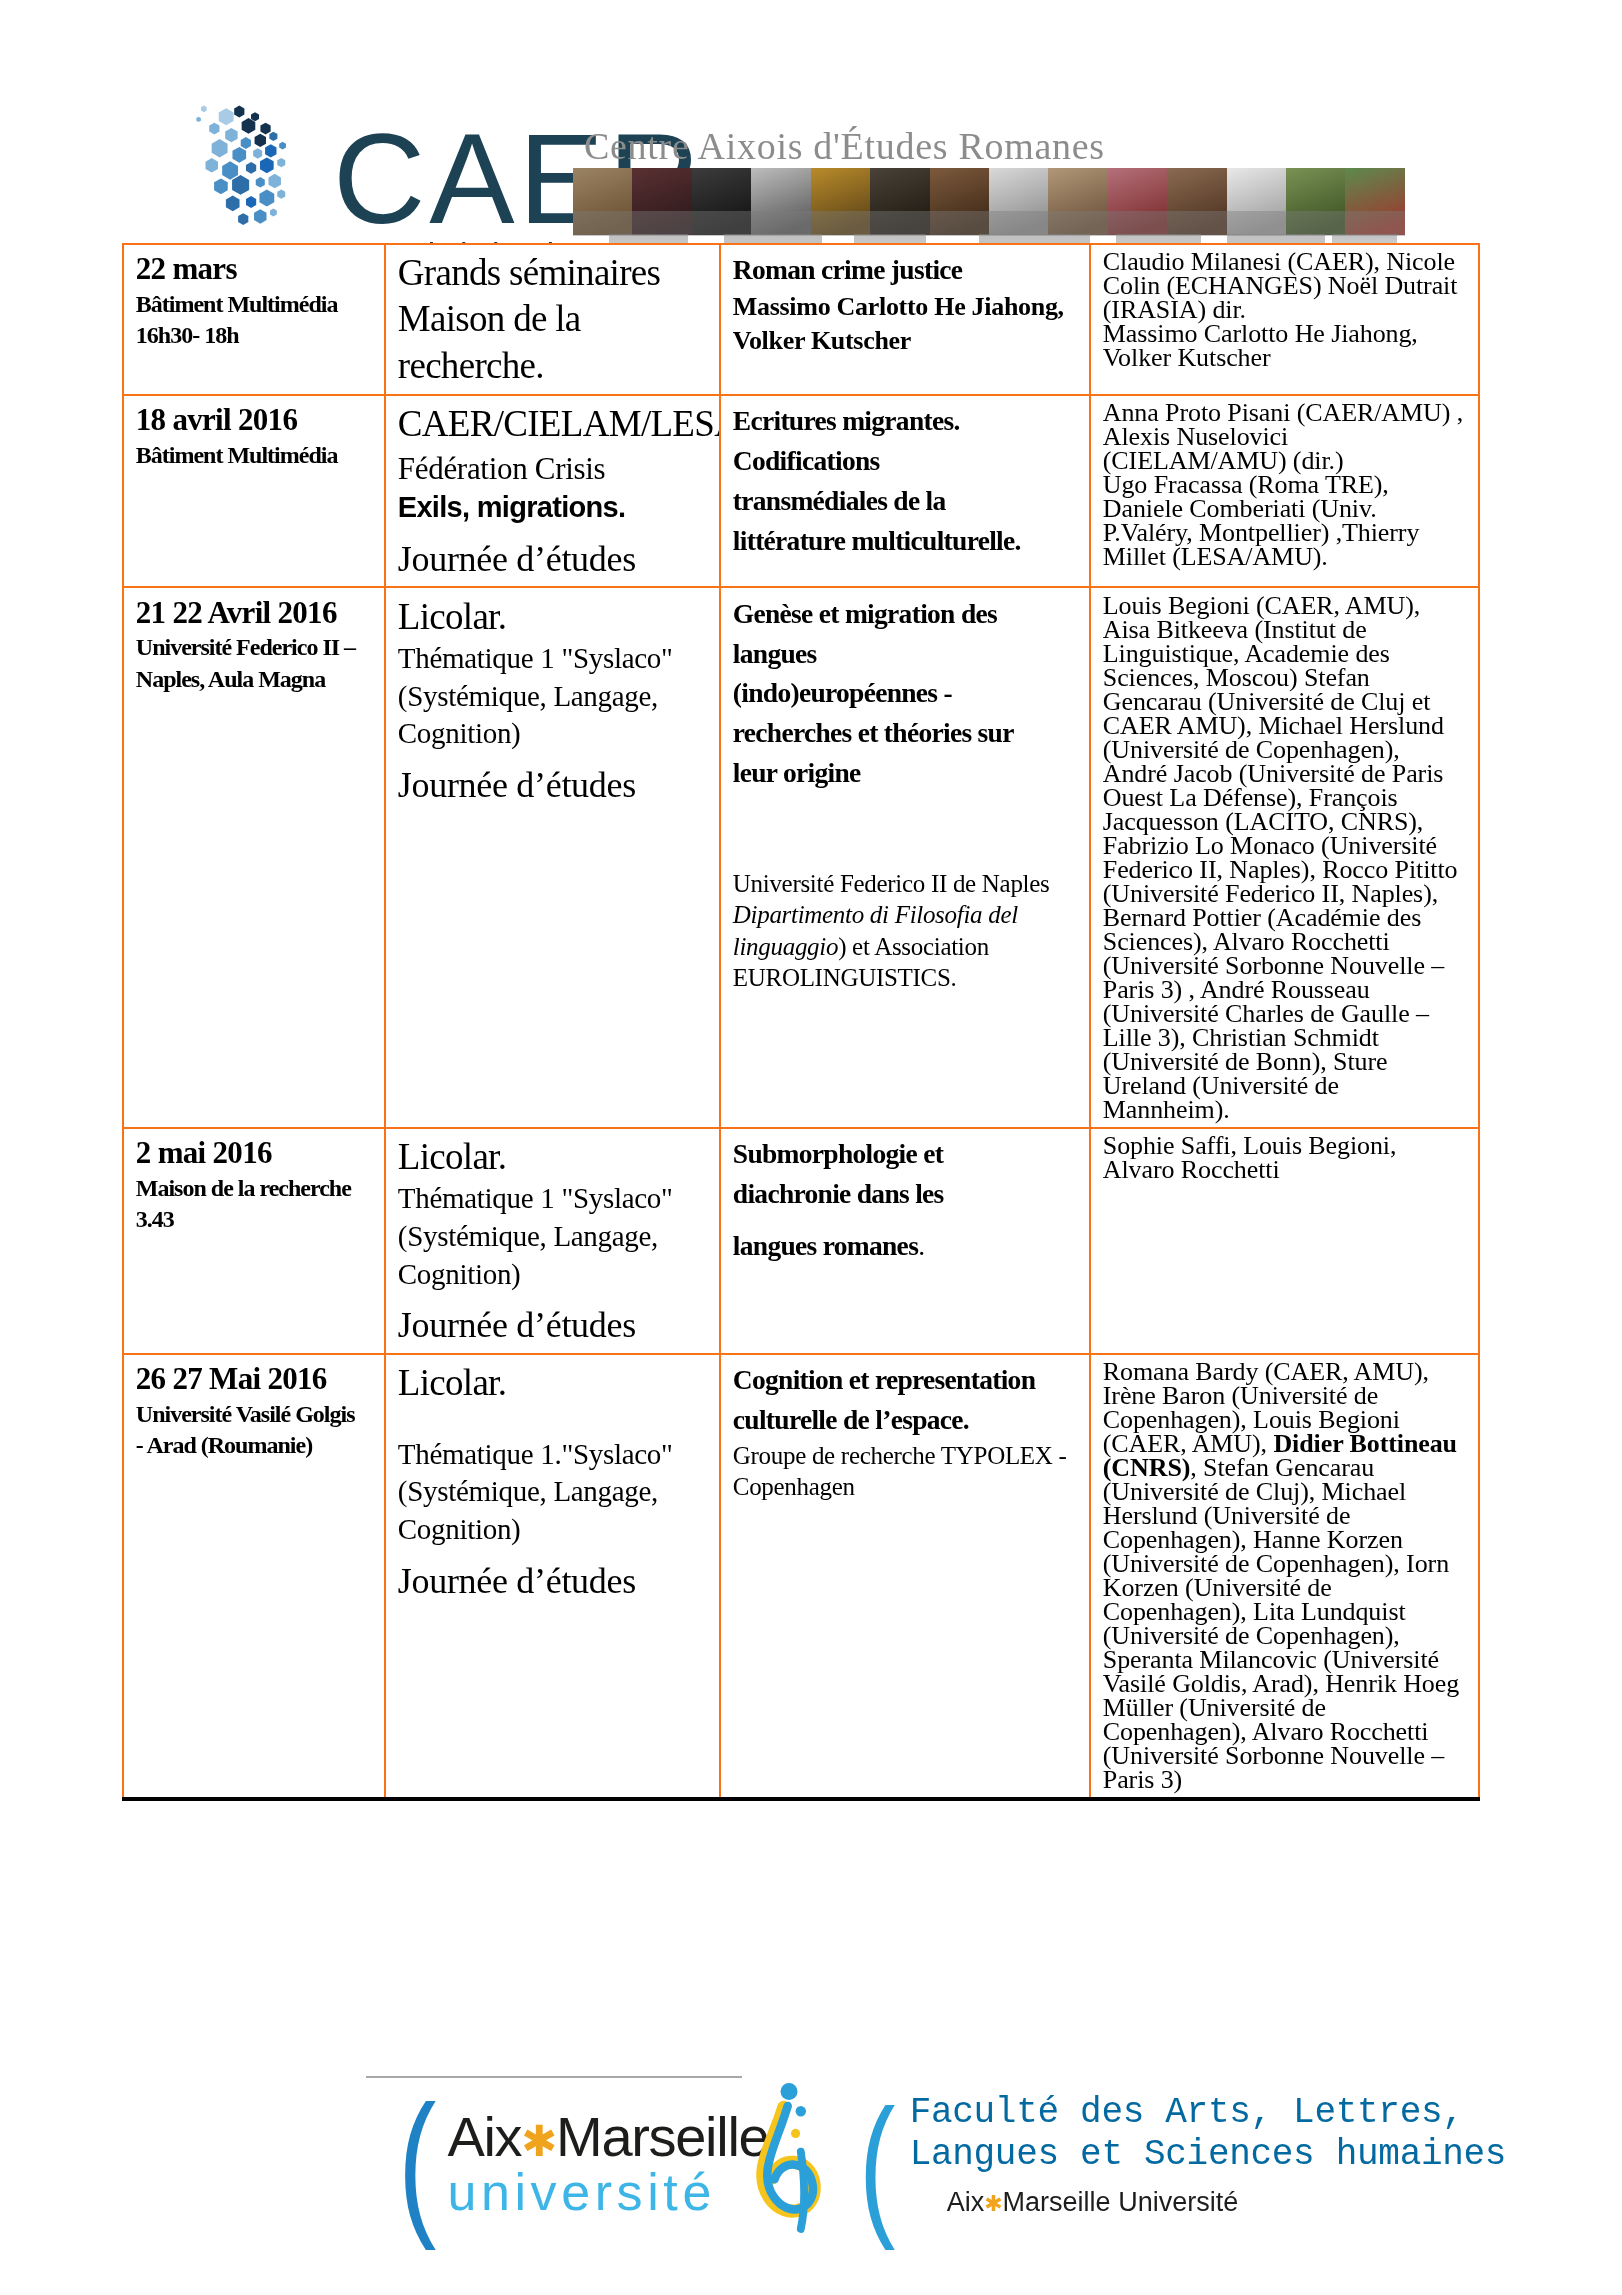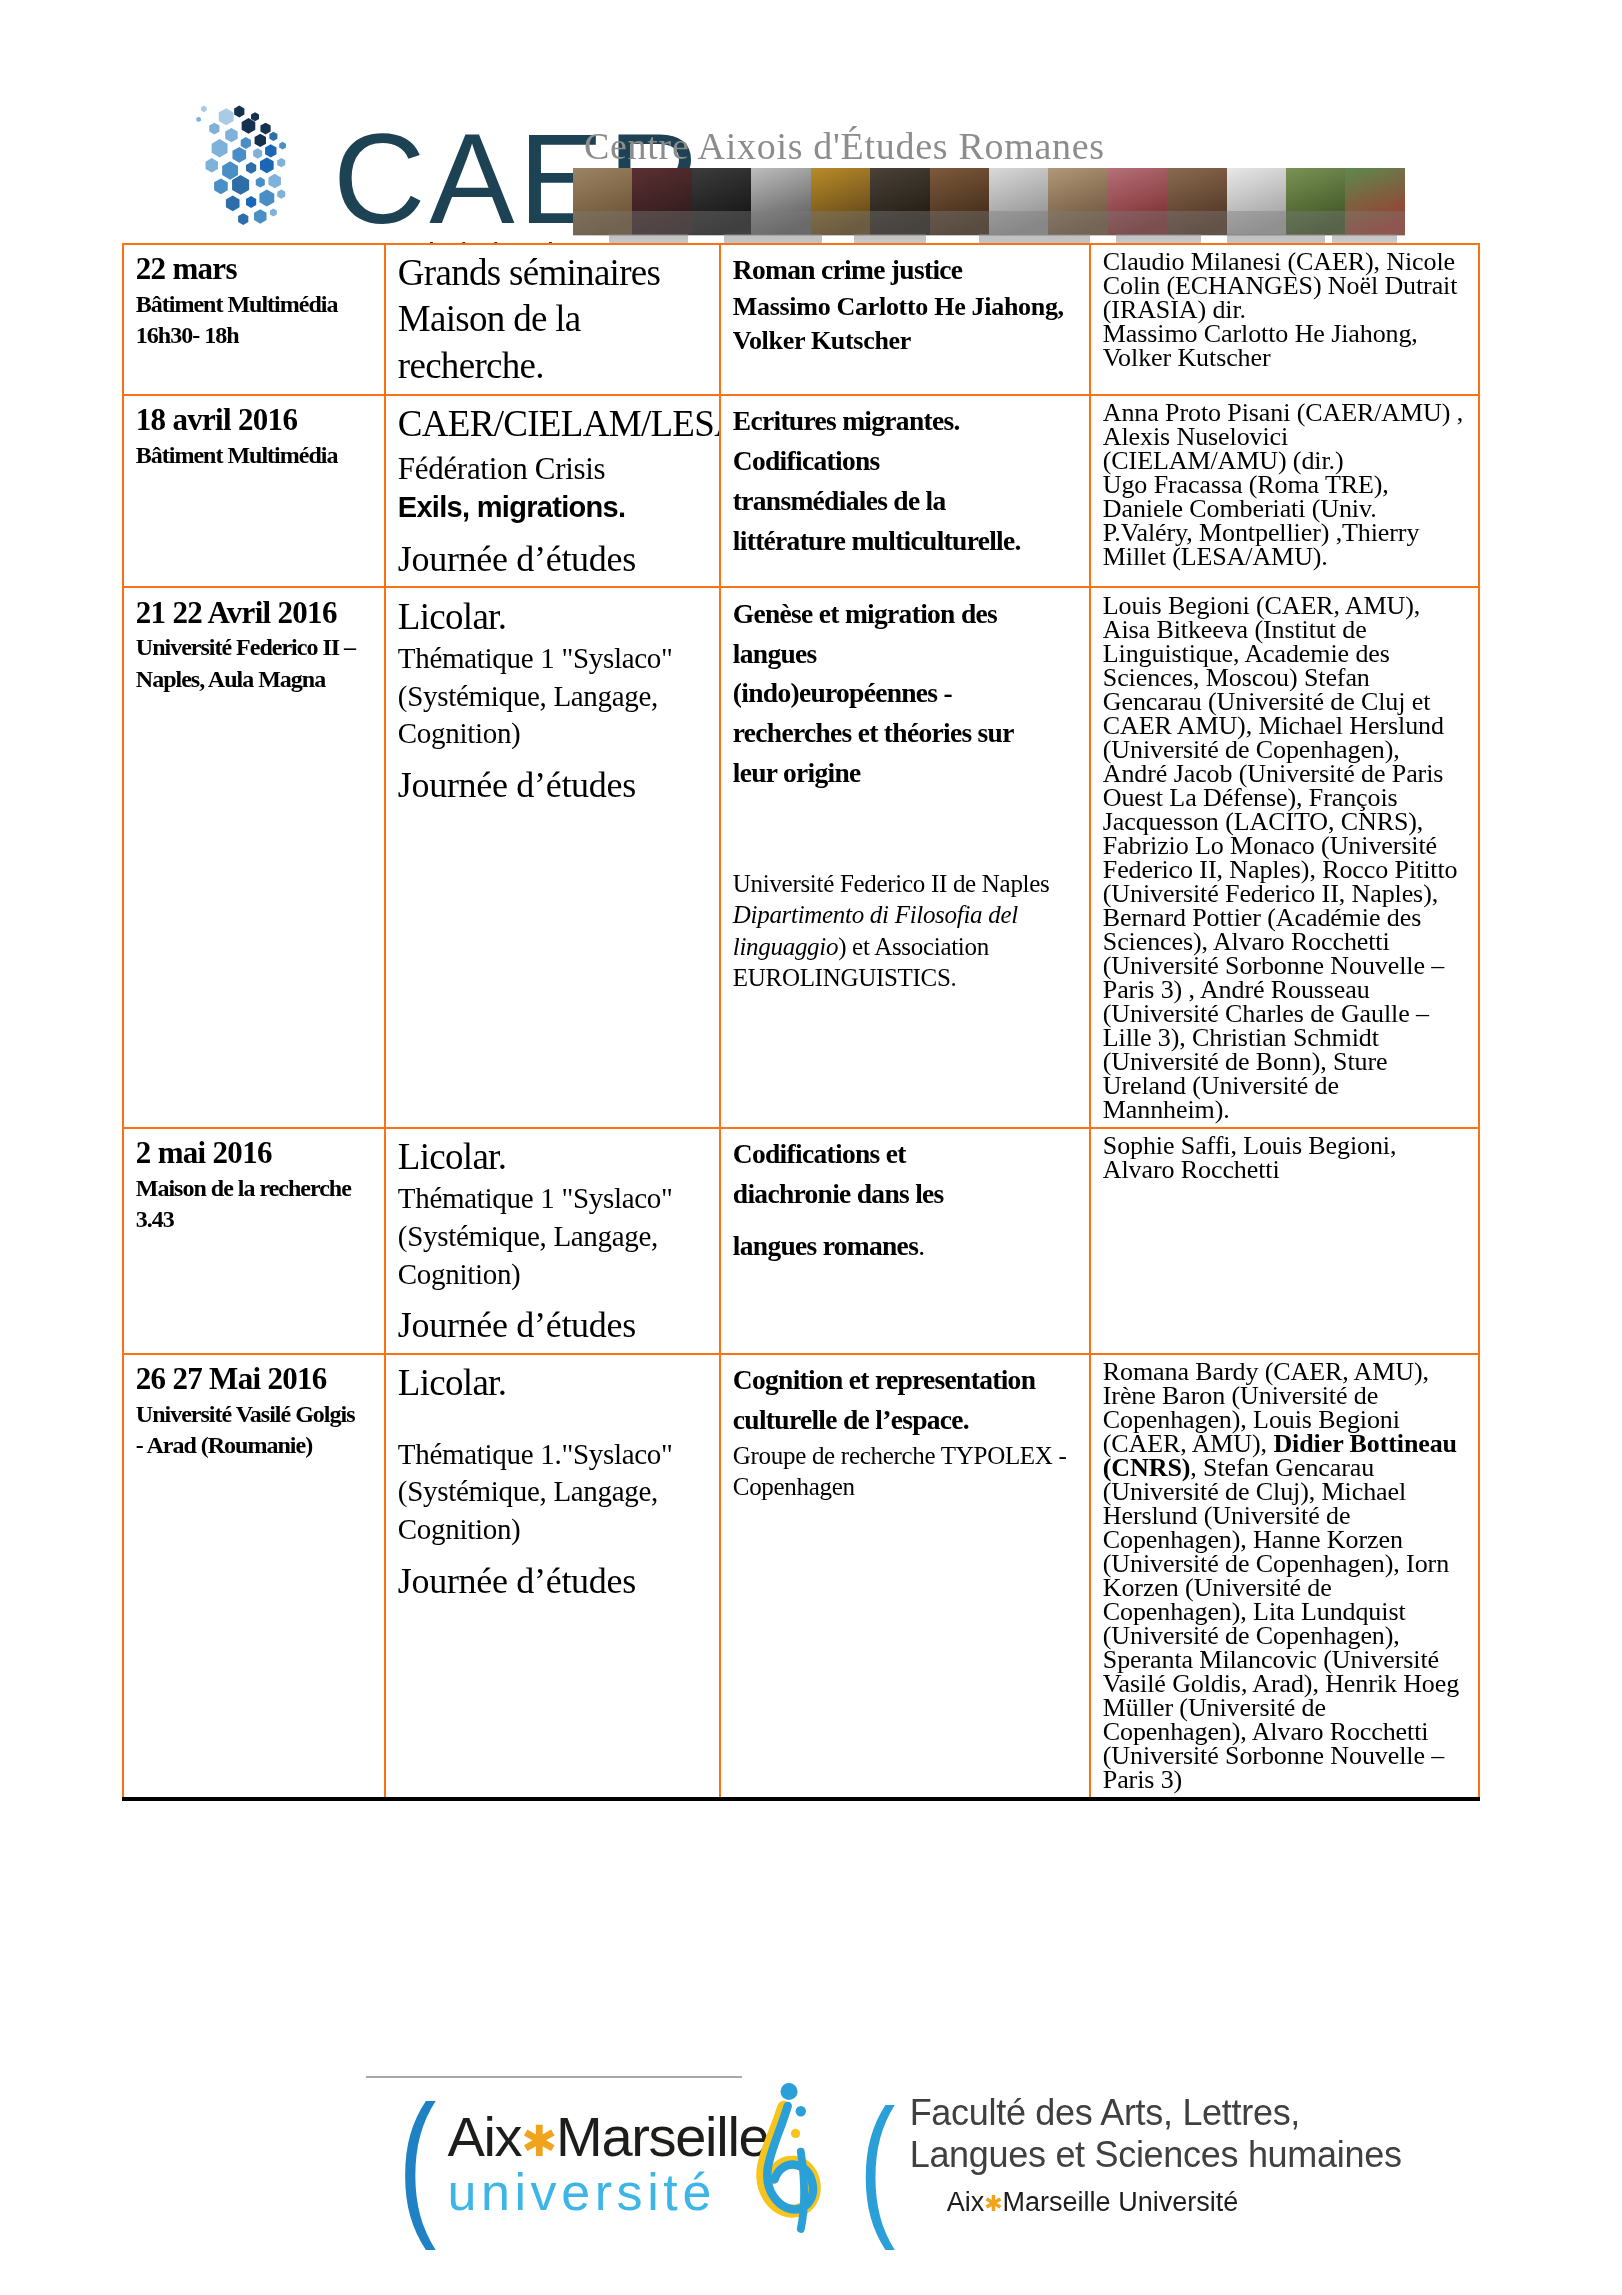--- a/index.html
+++ b/index.html
@@ -60,22 +60,22 @@
   .amu-l1{font-family:"Liberation Sans",sans-serif;font-size:56px;line-height:1;color:#1d1d1b;letter-spacing:-1.3px;white-space:nowrap;}
   .star{color:#f0a31c;}
   .amu-l1 .star{font-size:43px;}
   .amu-l2{font-family:"Liberation Sans",sans-serif;font-size:52px;line-height:1;color:#3db5e6;
           letter-spacing:4.6px;margin-top:1.3px;white-space:nowrap;}
   .fac-logo{position:absolute;left:738px;top:2073px;display:flex;align-items:center;}
   .fac-swirl{width:121px;height:164px;}
   .fac-paren{font-family:"Liberation Sans",sans-serif;font-size:156px;line-height:137px;color:#2b9fd8;
              transform:scaleX(.7);transform-origin:left top;margin-top:18.3px;}
   .fac-text{margin-left:-1.3px;}
-  .fac-l1,.fac-l2{font-family:Liberation Sans, sans-serif;font-size:36px;line-height:1.18;
-                  color:#404040;letter-spacing:-0.3px;white-space:nowrap;}
+  .fac-l1,.fac-l2{font-family:Liberation Mono, monospace;font-size:36px;line-height:1.18;
+                  color:#0369a1;letter-spacing:-0.3px;white-space:nowrap;}
   .fac-l3{font-family:Liberation Sans, sans-serif;font-size:27px;color:#1d1d1b;margin-top:10.5px;white-space:nowrap;margin-left:37px;}
   .fac-l3 .star{font-size:22px;}
 </style>
 </head>
 <body>
 
 <div class="page">
 
   <div class="hdr">
     <div class="caer-logo">
@@ -229,21 +229,21 @@
             <div class="venue">3.43</div>
           </td>
           <td class="c2">
             <div class="lg">Licolar.</div>
             <div class="sm">Thématique 1 "Syslaco"</div>
             <div class="sm">(Systémique, Langage,</div>
             <div class="sm">Cognition)</div>
             <div class="je">Journée d’études</div>
           </td>
           <td class="c3">
-            <div class="title">Codifications et</div>
+            <div class="title">Submorphologie et</div>
             <div class="title">diachronie dans les</div>
             <div class="title gapS"><span class="run bold">langues romanes</span><span class="run plain">.</span></div>
           </td>
           <td class="c4">
             <div class="p"><span class="run">Sophie Saffi, Louis Begioni, Alvaro Rocchetti</span></div>
           </td>
         </tr>
         <tr class="r4">
           <td class="c1">
             <div class="date">26 27 Mai 2016</div>

